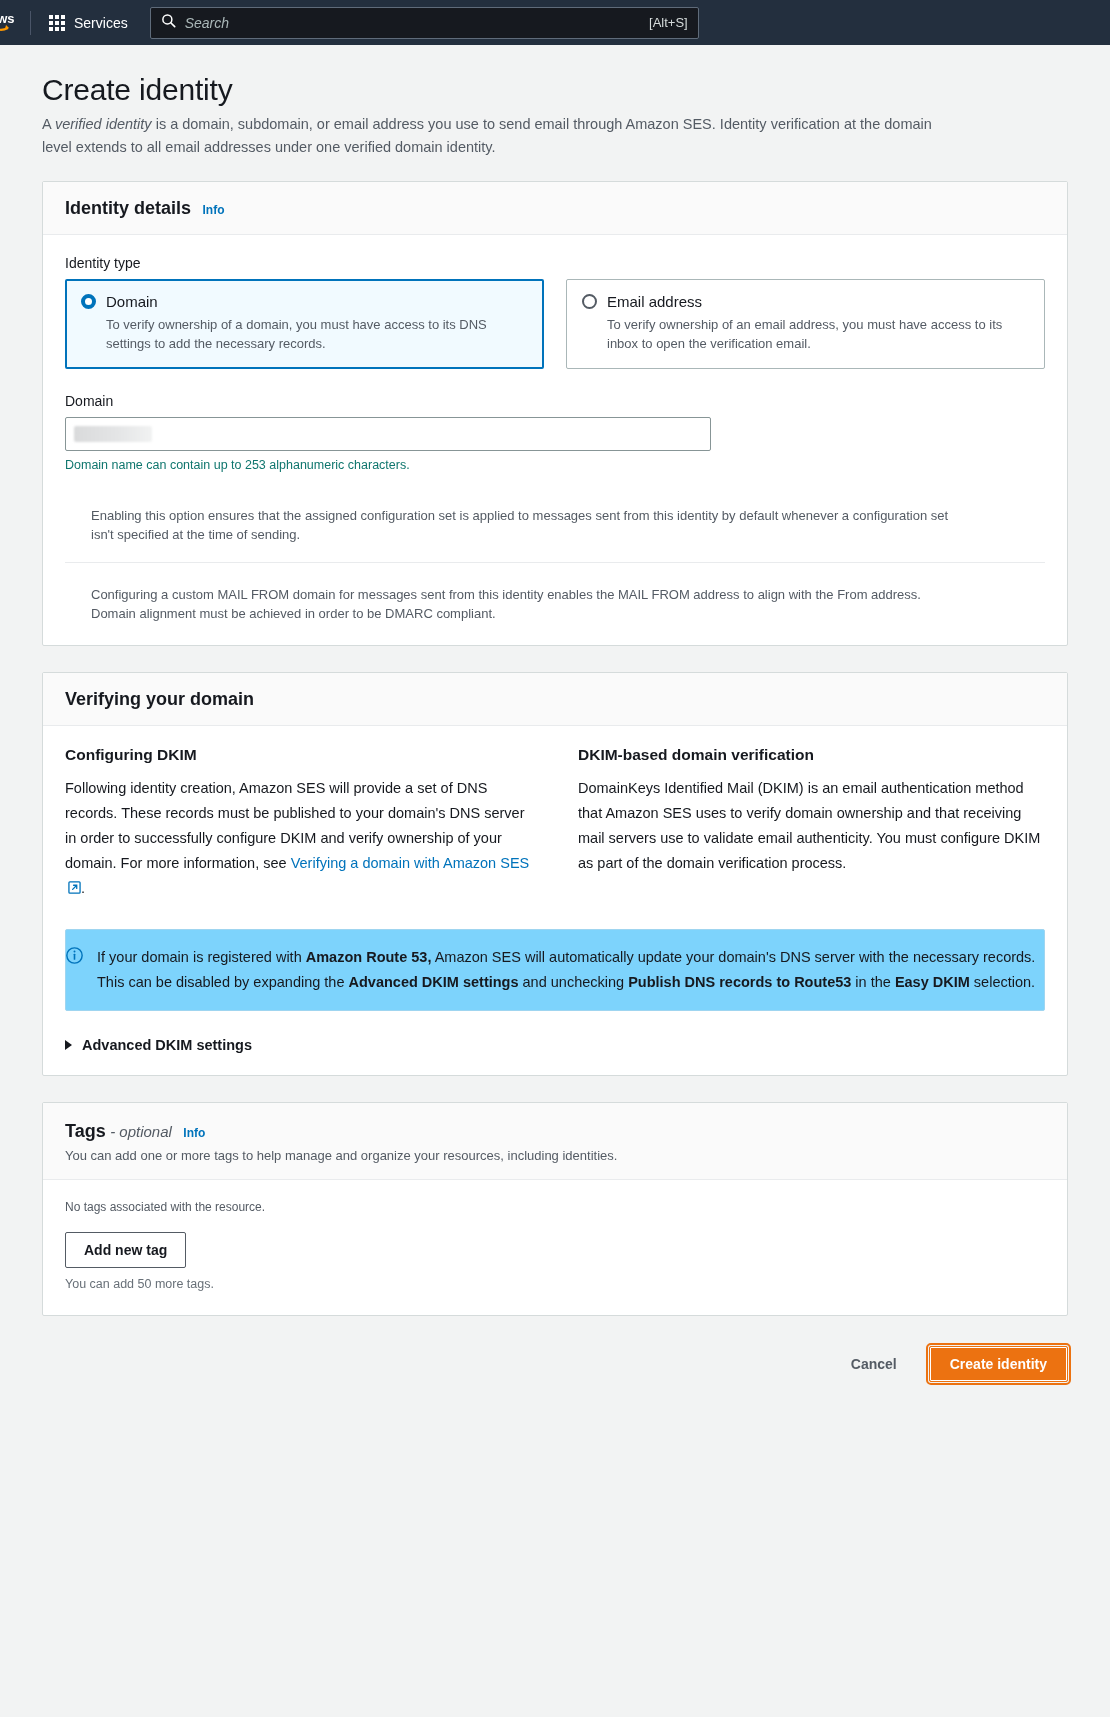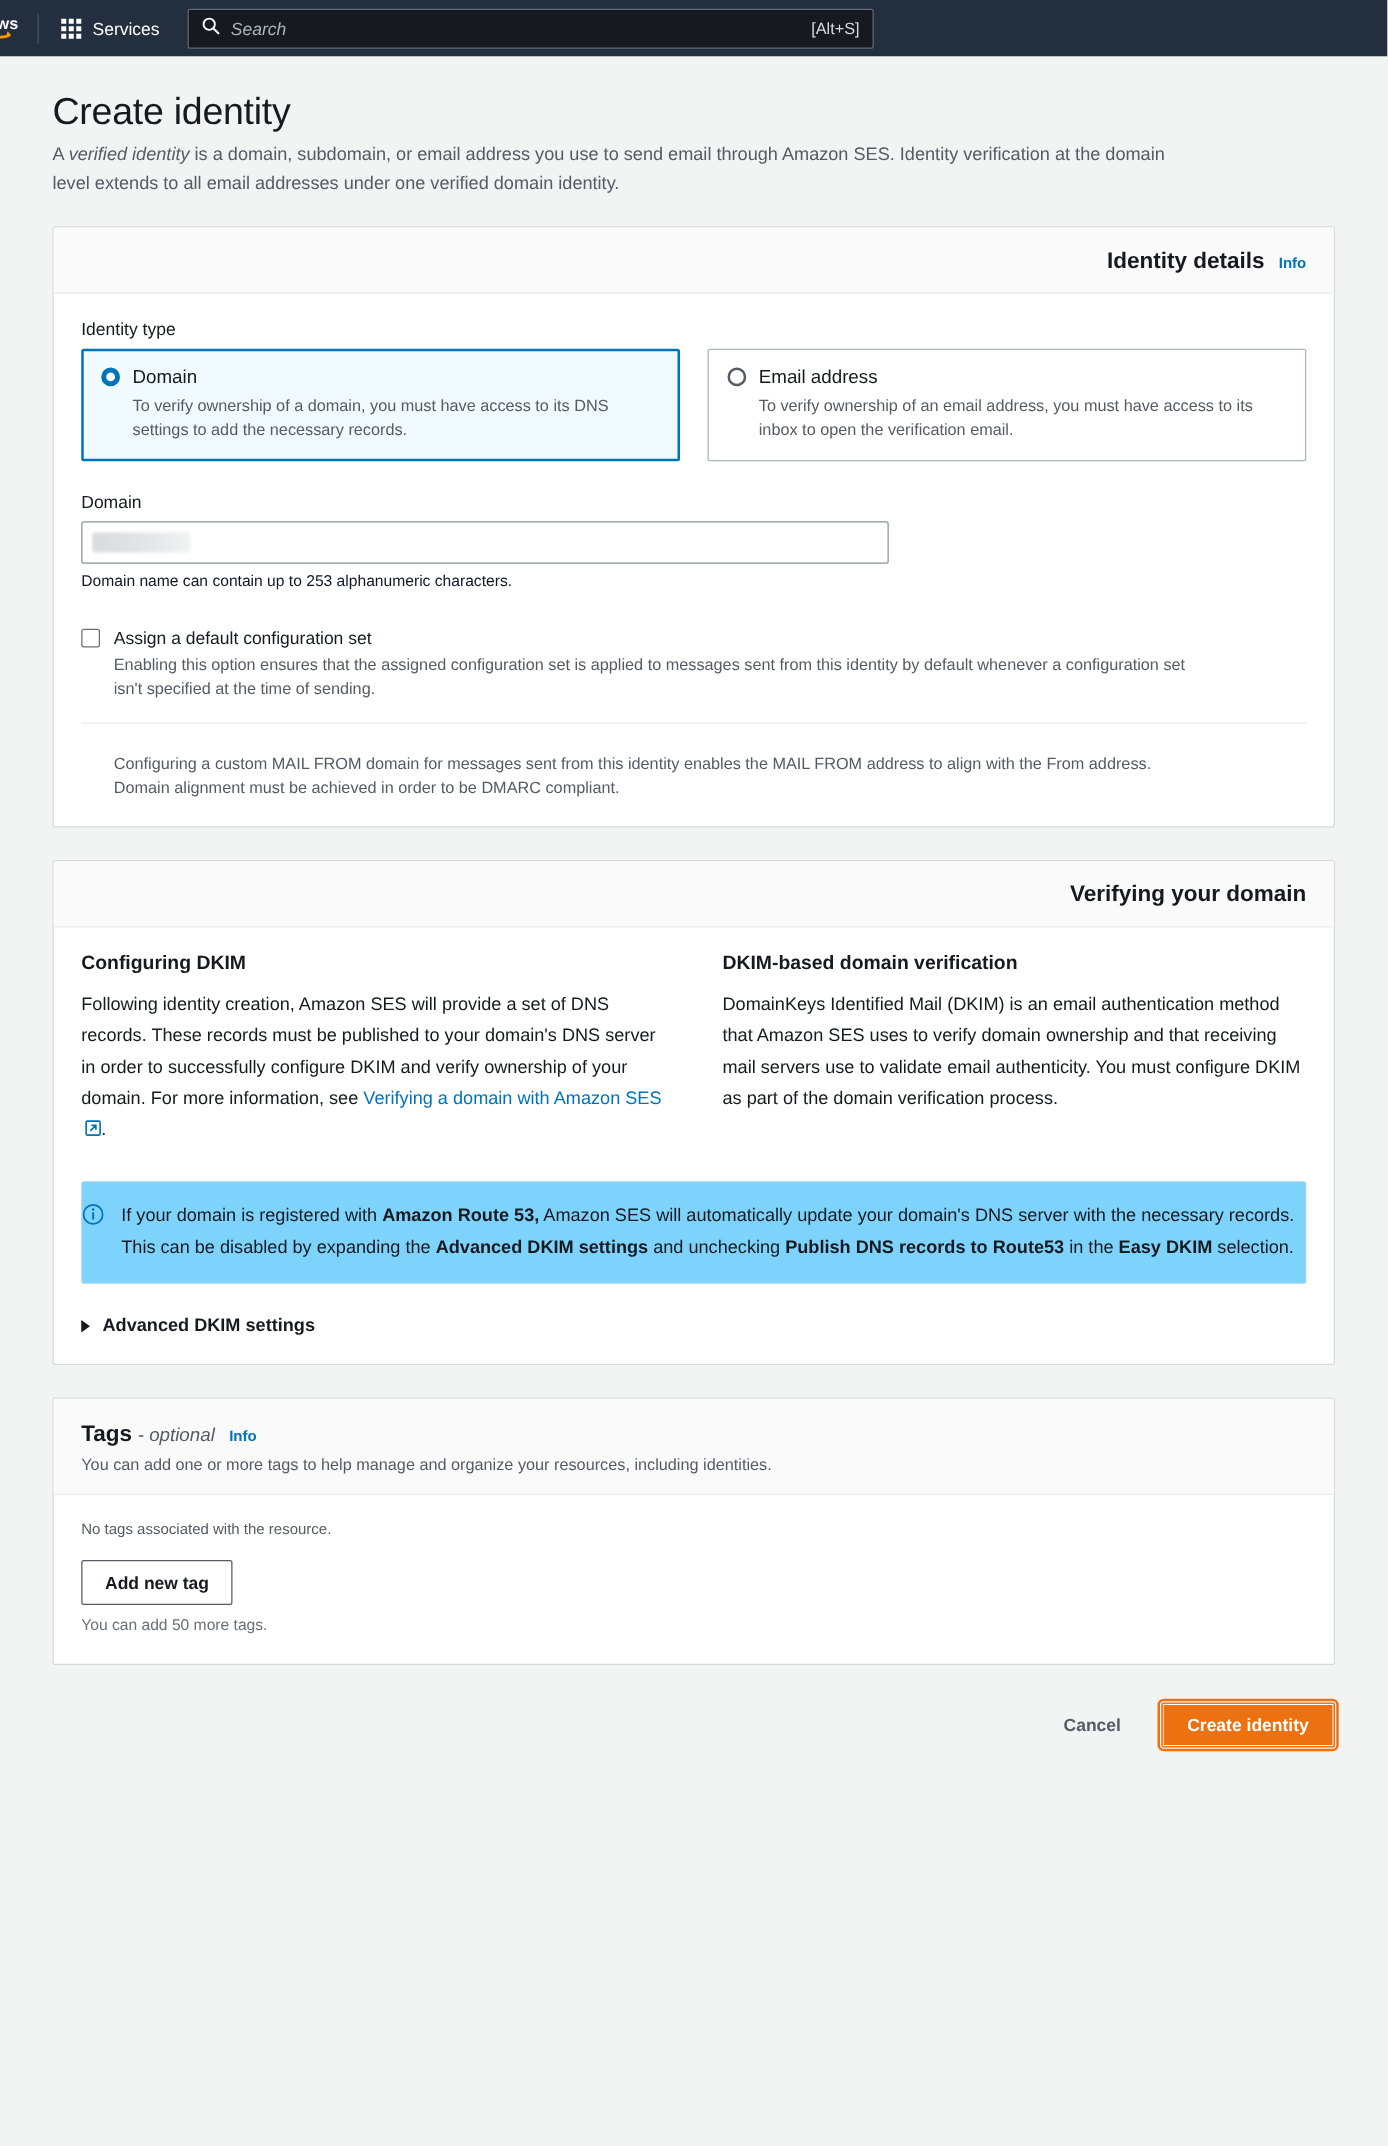--- a/index.html
+++ b/index.html
@@ -101,21 +101,20 @@
   .card {
     background: #ffffff;
     border: 1px solid #d5dbdb;
     border-radius: 2px;
     margin-bottom: 26px;
   }
   .card-header {
     padding: 16px 22px 15px 22px;
     background: #fafafa;
     border-bottom: 1px solid #e9ebed;
-    text-align: right;
   }
   .card-title {
     font-size: 18px;
     font-weight: bold;
     color: #16191f;
     display: inline;
   }
   .info-link {
     color: #0073bb;
     font-size: 12px;
@@ -180,21 +179,21 @@
     padding: 0 8px;
   }
   .redacted {
     width: 78px; height: 16px;
     border-radius: 2px;
     background: linear-gradient(90deg,#d9dadb,#e4e5e6 55%,#f1f2f2);
     filter: blur(1.2px);
   }
   .hint {
     font-size: 12.5px;
-    color: #0f172a;
+    color: #0f766e;
     margin-top: 7px;
   }
 
   
   .divider { height:1px; background:#e9ebed; margin: 18px 0 0 0; }
   .chk-row { padding-top: 18px; }
   .chk-top { display: flex; align-items: flex-start; gap: 11px; }
   .chk-box {
     width: 15px; height: 15px;
     border: 1px solid #687078;
@@ -393,24 +392,20 @@
 
       <label class="field-label normal">Domain</label>
       <div class="text-input">
         <span class="redacted"></span>
       </div>
       <div class="hint">Domain name can contain up to 253 alphanumeric characters.</div>
 
       <div style="height:12px"></div>
 
       <div class="chk-row">
-        <div class="chk-top">
-          <span class="chk-box"></span>
-          <span class="chk-label">Assign a default configuration set</span>
-        </div>
         <div class="chk-desc">Enabling this option ensures that the assigned configuration set is applied to messages sent from this identity by default whenever a configuration set isn't specified at the time of sending.</div>
       </div>
 
       <div class="divider"></div>
 
       <div class="chk-row">
         <div class="chk-desc">Configuring a custom MAIL FROM domain for messages sent from this identity enables the MAIL FROM address to align with the From address. Domain alignment must be achieved in order to be DMARC compliant.</div>
       </div>
 
     </div>

